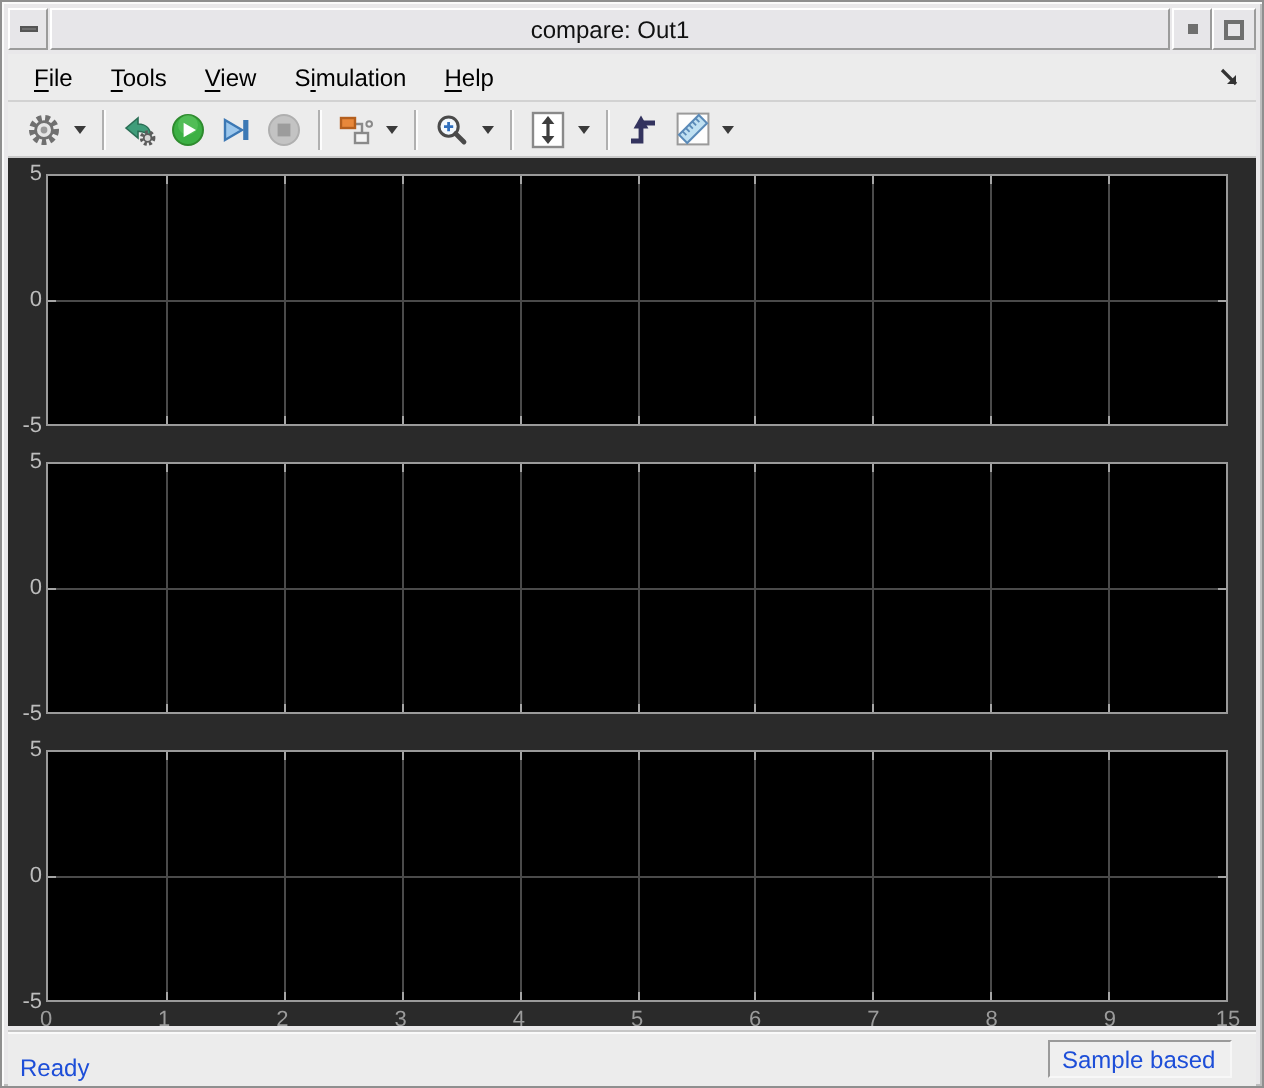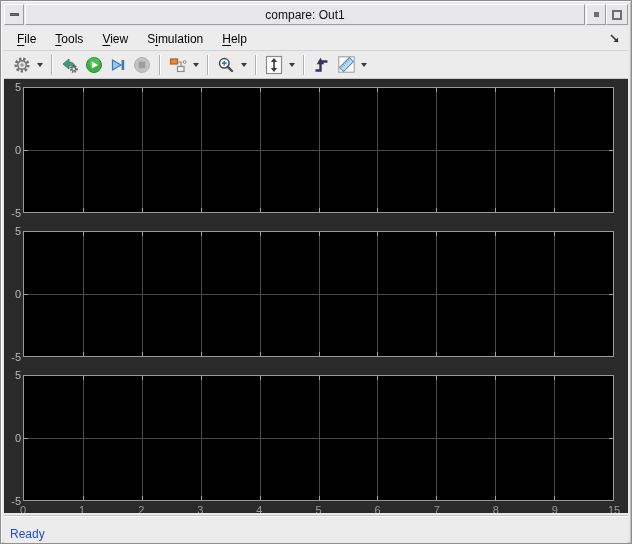--- a/index.html
+++ b/index.html
@@ -336,15 +336,18 @@
       <div class="xlabel" style="left: 304.5px; top: 425px;">5</div>
       <div class="xlabel" style="left: 363.6px; top: 425px;">6</div>
       <div class="xlabel" style="left: 422.7px; top: 425px;">7</div>
       <div class="xlabel" style="left: 481.8px; top: 425px;">8</div>
       <div class="xlabel" style="left: 540.9px; top: 425px;">9</div>
       <div class="xlabel" style="left: 600px; top: 425px;">15</div>
     </div>
 
   <div class="statusbar">
     <span class="status-left">Ready</span>
+    <div class="status-box">
+      <span>Sample based</span>
+    </div>
   </div>
 
 </div>
 
 </body></html>

